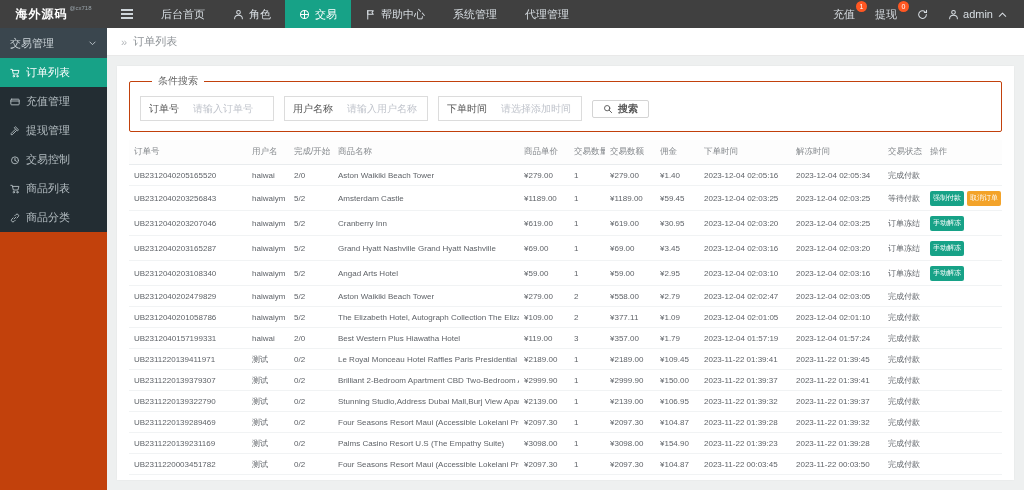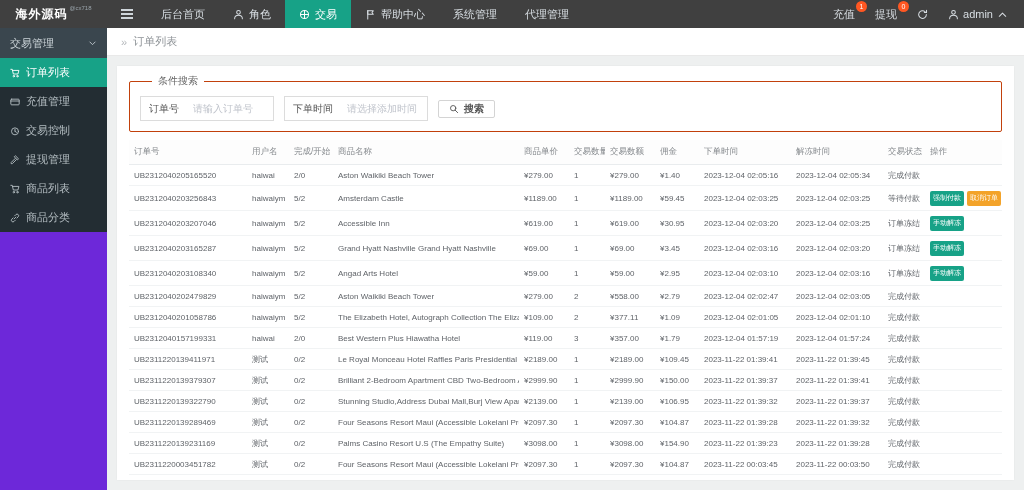--- a/index.html
+++ b/index.html
@@ -19,21 +19,21 @@
   .topbar-right { margin-left:auto; display:flex; align-items:center; gap:20px; padding-right:16px; font-size:11px; }
   .badge-wrap { position:relative; cursor:pointer; }
   .badge { position:absolute; top:-6px; right:-12px; min-width:11px; height:11px; border-radius:6px;
            background:var(--badge,#ff5722); color:#fff; font-size:7px; line-height:11px; text-align:center; padding:0 2px; }
   .user { display:flex; align-items:center; gap:4px; cursor:pointer;text-align:center; }
   .icn svg { display:block; }
   .topbar .icn svg { width:11px; height:11px; }
 
   
   .app { display:flex; height:462px; }
-  .sidebar { width:107px; background:#6d28d9; flex-shrink:0; }
+  .sidebar { width:107px; background:#c2410c; flex-shrink:0; }
   .side-header { height:30px; background:#3a464e; color:#ccd4d9; font-size:11px;
                  display:flex; align-items:center; justify-content:space-between; padding:0 10px; cursor:pointer; }
   .side-header .icn svg { width:9px; height:9px; }
   .side-item { height:29px; background:#232d33; color:#b4bdc2; font-size:11px;
                display:flex; align-items:center; gap:6px; padding:0 10px; cursor:pointer; white-space:nowrap; }
   .side-item .icn svg { width:10px; height:10px; }
   .side-item.active { background:var(--accent,#17a287); color:#fff; }
 
   .main { flex:1; display:flex; flex-direction:column; min-width:0; }
   .breadcrumb { height:28px; background:#fff; display:flex; align-items:center; gap:6px;
@@ -177,34 +177,34 @@
           <svg viewBox="0 0 12 12" fill="none" stroke="currentColor" stroke-width="1.1" stroke-linecap="round" stroke-linejoin="round">
             <rect x="1" y="2.6" width="10" height="6.8" rx="1"></rect>
             <path d="M1 4.8h10"></path>
           </svg>
         </span>
         <span>充值管理</span>
       </div>
       <div class="side-item">
         <span class="icn">
           <svg viewBox="0 0 12 12" fill="none" stroke="currentColor" stroke-width="1.1" stroke-linecap="round" stroke-linejoin="round">
+            <path d="M6.8 1.2l3.4 3.4-1.3 1.3-3.4-3.4z"></path>
+            <path d="M6.2 4.2L1.4 9v1.4h1.4l4.8-4.8"></path>
+          </svg>
+        </span>
+        <span>提现管理</span>
+      </div>
+      <div class="side-item">
+        <span class="icn">
+          <svg viewBox="0 0 12 12" fill="none" stroke="currentColor" stroke-width="1.1" stroke-linecap="round" stroke-linejoin="round">
             <circle cx="6" cy="6.4" r="4.2"></circle>
             <path d="M6 6.4V4M6 6.4l1.8 1.2"></path>
           </svg>
         </span>
         <span>交易控制</span>
-      </div>
-      <div class="side-item">
-        <span class="icn">
-          <svg viewBox="0 0 12 12" fill="none" stroke="currentColor" stroke-width="1.1" stroke-linecap="round" stroke-linejoin="round">
-            <path d="M6.8 1.2l3.4 3.4-1.3 1.3-3.4-3.4z"></path>
-            <path d="M6.2 4.2L1.4 9v1.4h1.4l4.8-4.8"></path>
-          </svg>
-        </span>
-        <span>提现管理</span>
       </div>
       <div class="side-item">
         <span class="icn">
           <svg viewBox="0 0 12 12" fill="none" stroke="currentColor" stroke-width="1.1" stroke-linecap="round" stroke-linejoin="round">
             <path d="M1 1.6h1.7l1.3 5.6h5.5l1.2-4.3H3.1"></path>
             <circle cx="4.6" cy="9.8" r=".9"></circle>
             <circle cx="8.9" cy="9.8" r=".9"></circle>
           </svg>
         </span>
         <span>商品列表</span>
@@ -228,20 +228,24 @@
     </div>
     <div class="content">
       <div class="card">
 
         <fieldset class="search">
           <legend>条件搜索</legend>
           <div class="search-row">
             <div class="input-group">
                 <span class="ig-label">订单号</span>
                 <input class="ig-input" placeholder="请输入订单号" style="">
+              </div>
+              <div class="input-group">
+                <span class="ig-label">用户名称</span>
+                <input class="ig-input" placeholder="请输入用户名称" style="">
               </div>
               <div class="input-group">
                 <span class="ig-label">下单时间</span>
                 <input class="ig-input" placeholder="请选择添加时间" style="">
               </div>
               <button class="search-btn">
               <span class="icn">
                   <svg viewBox="0 0 12 12" fill="none" stroke="currentColor" stroke-width="1.1" stroke-linecap="round" stroke-linejoin="round">
                     <circle cx="5" cy="5" r="3.2"></circle>
                     <path d="M7.4 7.4l3 3"></path>
@@ -310,21 +314,21 @@
                   <td>¥59.45</td>
                   <td>2023-12-04 02:03:25</td>
                   <td>2023-12-04 02:03:25</td>
                   <td>等待付款</td>
                   <td><button class="act-btn act-teal">强制付款</button><button class="act-btn act-orange">取消订单</button></td>
                 </tr>
                 <tr>
                   <td>UB2312040203207046</td>
                   <td>haiwaiym</td>
                   <td>5/2</td>
-                  <td>Accessible Inn</td>
+                  <td>Cranberry Inn</td>
                   <td>¥619.00</td>
                   <td>1</td>
                   <td>¥619.00</td>
                   <td>¥30.95</td>
                   <td>2023-12-04 02:03:20</td>
                   <td>2023-12-04 02:03:25</td>
                   <td>订单冻结</td>
                   <td><button class="act-btn act-teal">手动解冻</button></td>
                 </tr>
                 <tr>

